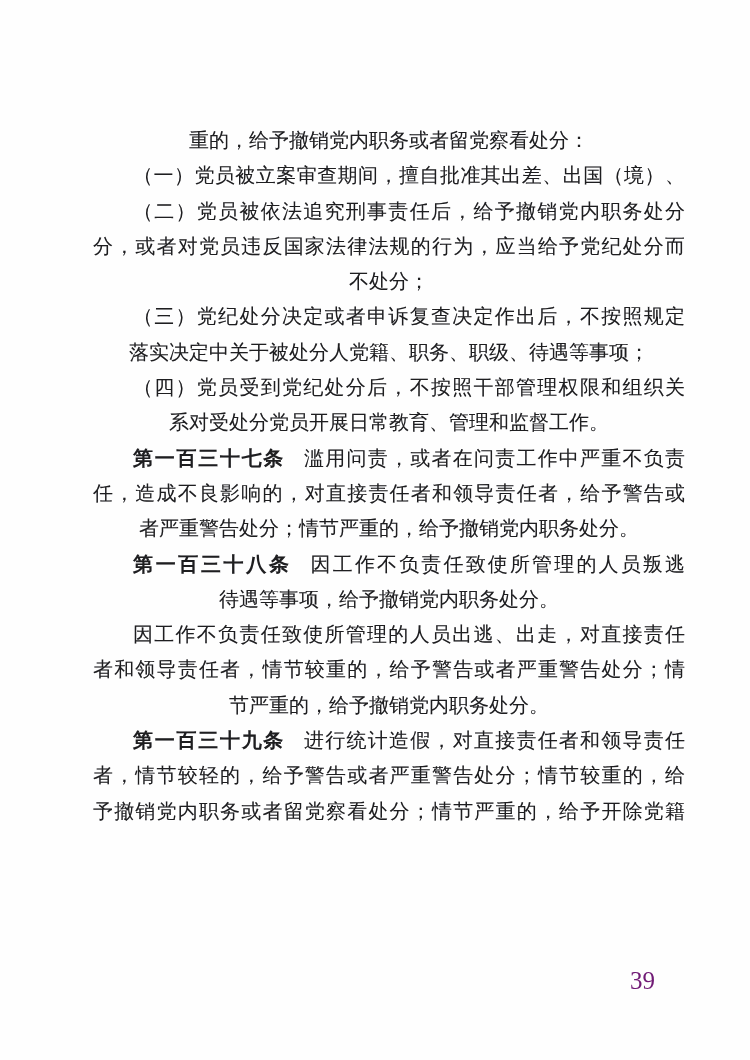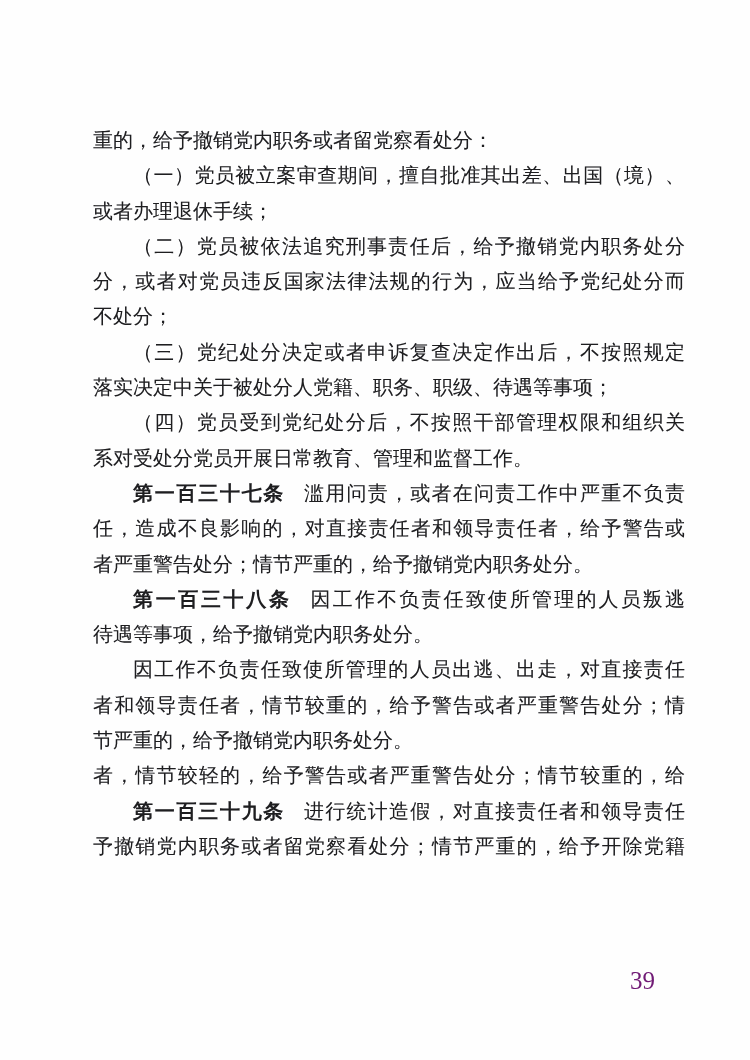--- a/index.html
+++ b/index.html
@@ -27,21 +27,21 @@
     top: 123px;
     width: 592px;
     font-size: 20px;
     line-height: 35.3px;
     color: #1e1e20;
     text-shadow: 0 0 0.6px rgba(70,70,80,0.35);
   }
   .line {
     height: 35.3px;
     white-space: nowrap;
-    text-align: left;
+    text-align: center;
   }
   .line.justify {
     white-space: normal;
     text-align: justify;
     text-align-last: justify;
     overflow: hidden;
   }
   .line.indent {
     padding-left: 40px;
     box-sizing: border-box;
@@ -62,34 +62,33 @@
     font-family: "Liberation Serif", "DejaVu Serif", serif;
   }
 </style>
 </head>
 <body>
 
 <div class="page">
   <div class="textblock">
       <div class="line"><span>重的，给予撤销党内职务或者留党察看处分：</span></div>
       <div class="line justify indent"><span>（一）党员被立案审查期间，擅自批准其出差、出国（境）、</span></div>
-      <div class="line"><span>或者办理退休手续；</span></div>
       <div class="line justify indent"><span>（二）党员被依法追究刑事责任后，给予撤销党内职务处分</span></div>
       <div class="line justify"><span>分，或者对党员违反国家法律法规的行为，应当给予党纪处分而</span></div>
       <div class="line"><span>不处分；</span></div>
       <div class="line justify indent"><span>（三）党纪处分决定或者申诉复查决定作出后，不按照规定</span></div>
       <div class="line"><span>落实决定中关于被处分人党籍、职务、职级、待遇等事项；</span></div>
       <div class="line justify indent"><span>（四）党员受到党纪处分后，不按照干部管理权限和组织关</span></div>
       <div class="line"><span>系对受处分党员开展日常教育、管理和监督工作。</span></div>
       <div class="line justify indent"><b>第一百三十七条</b><span>滥用问责，或者在问责工作中严重不负责</span></div>
       <div class="line justify"><span>任，造成不良影响的，对直接责任者和领导责任者，给予警告或</span></div>
       <div class="line"><span>者严重警告处分；情节严重的，给予撤销党内职务处分。</span></div>
       <div class="line justify indent"><b>第一百三十八条</b><span>因工作不负责任致使所管理的人员叛逃</span></div>
       <div class="line"><span>待遇等事项，给予撤销党内职务处分。</span></div>
       <div class="line justify indent"><span>因工作不负责任致使所管理的人员出逃、出走，对直接责任</span></div>
       <div class="line justify"><span>者和领导责任者，情节较重的，给予警告或者严重警告处分；情</span></div>
       <div class="line"><span>节严重的，给予撤销党内职务处分。</span></div>
+      <div class="line justify indent"><b>第一百三十九条</b><span>进行统计造假，对直接责任者和领导责任</span></div>
       <div class="line justify"><span>者，情节较轻的，给予警告或者严重警告处分；情节较重的，给</span></div>
-      <div class="line justify indent"><b>第一百三十九条</b><span>进行统计造假，对直接责任者和领导责任</span></div>
       <div class="line justify"><span>予撤销党内职务或者留党察看处分；情节严重的，给予开除党籍</span></div>
     </div>
   <div class="pagenum">39</div>
 </div>
 
 </body></html>

